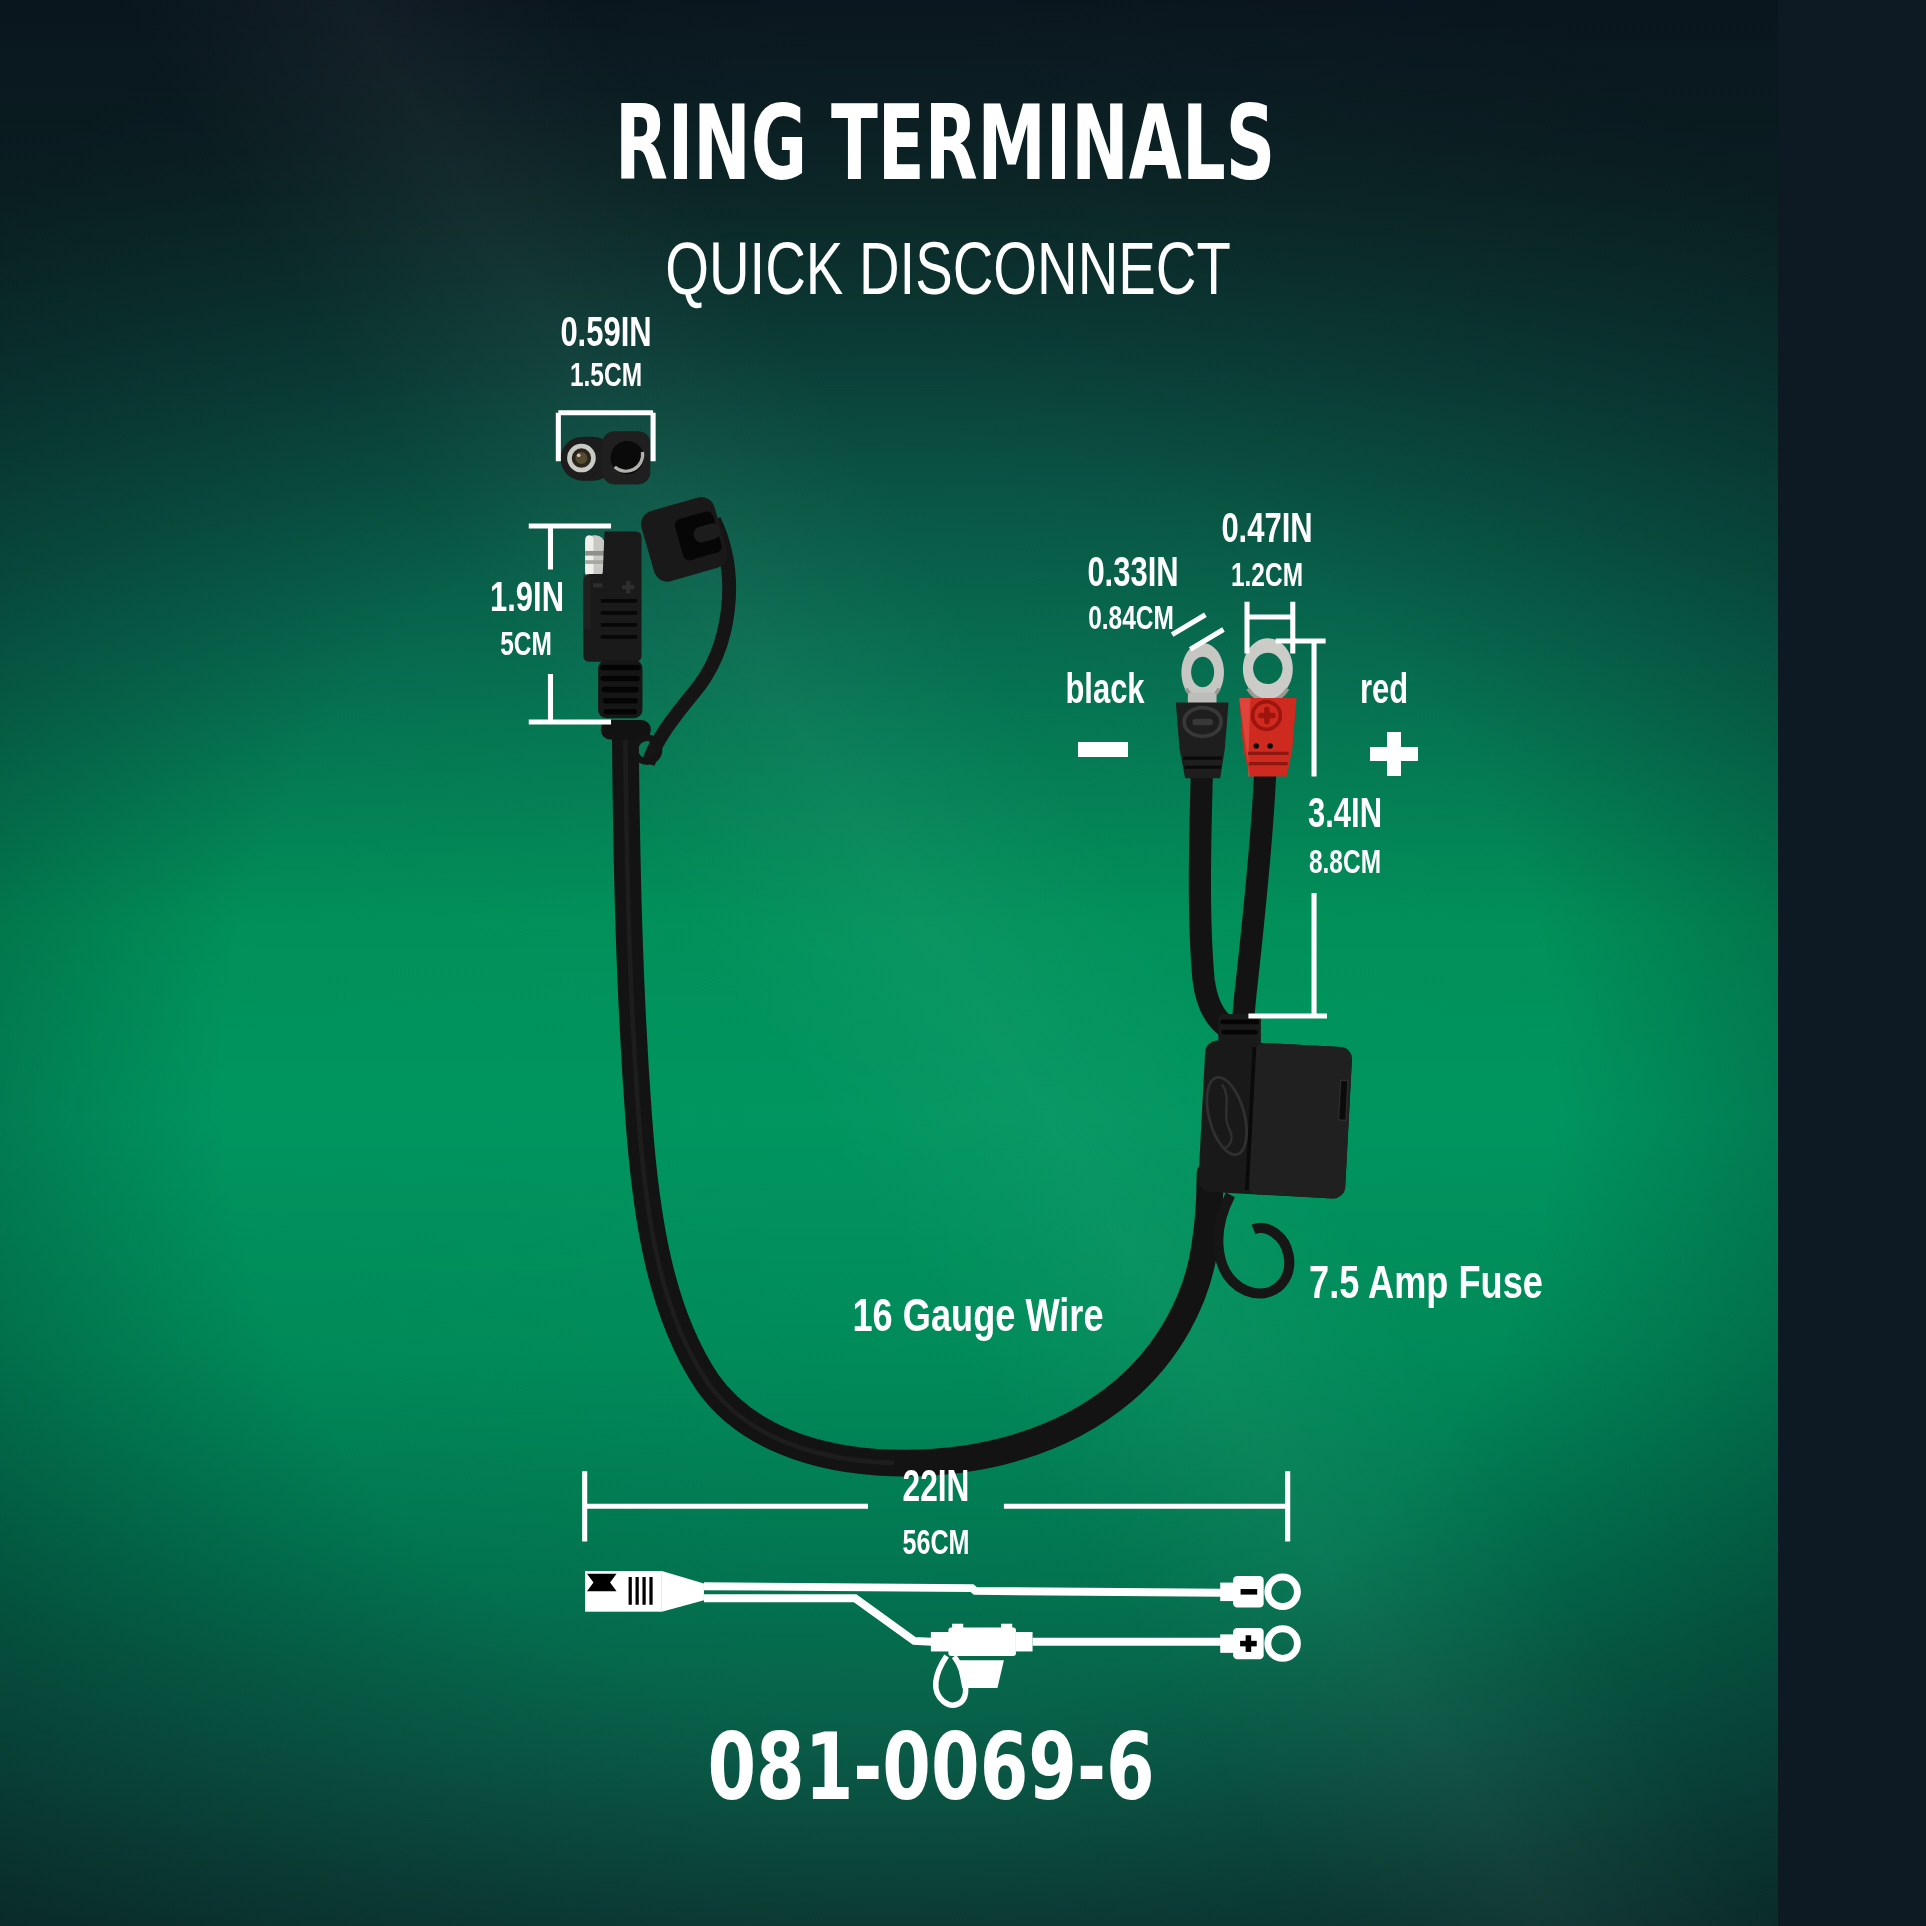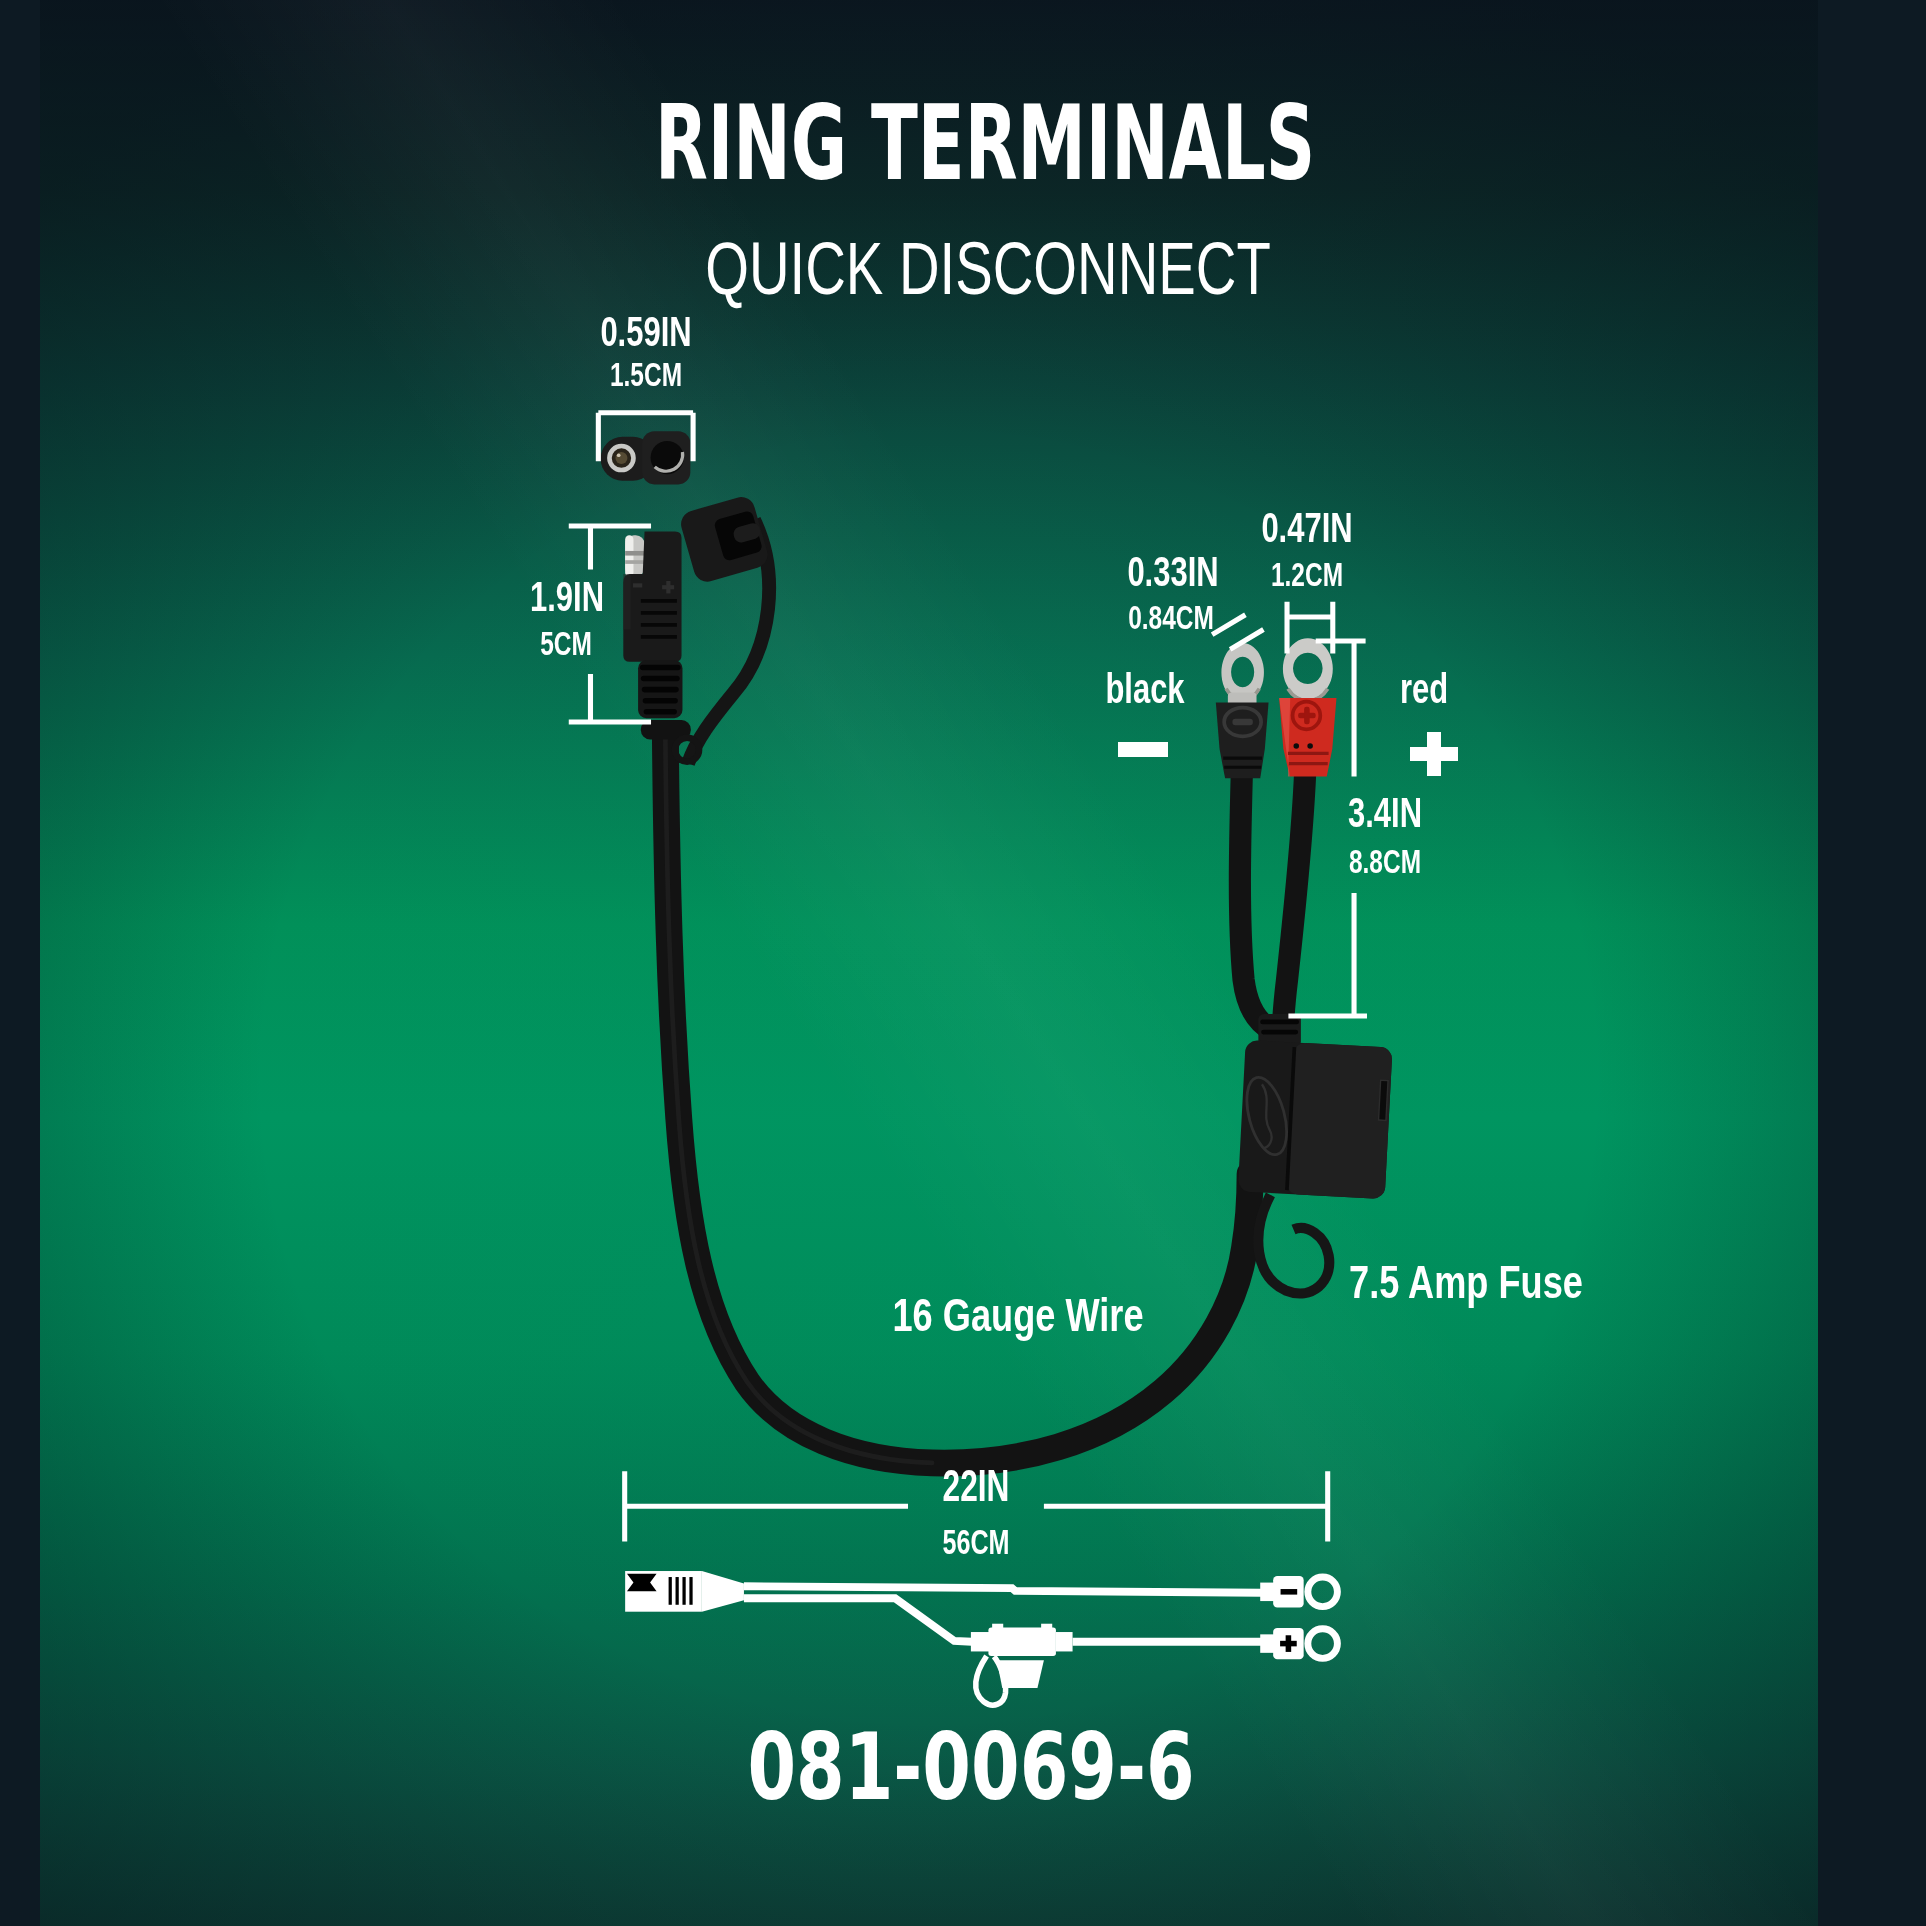--- a/index.html
+++ b/index.html
@@ -1,17 +1,17 @@
 <!DOCTYPE html>
 <html style="font-size:7.4px"><head>
 <meta charset="utf-8">
 <style>
   html,body{margin:0;padding:0;background:#0d1a23;}
   #stage{position:relative;width:1778px;height:1926px;overflow:hidden;
-    font-family:"Liberation Sans",sans-serif;margin-left:40px;}
+    font-family:"Liberation Sans",sans-serif;}
   #bg{position:absolute;inset:0;
     background:
       linear-gradient(58deg, rgba(255,255,255,0) 44%, rgba(255,255,255,0.035) 52%, rgba(255,255,255,0) 60%),
       radial-gradient(ellipse 72% 64% at 50% 56%, rgba(0,148,98,0.30) 0%, rgba(0,148,98,0.10) 30%, rgba(0,0,0,0) 52%, rgba(6,16,24,0.50) 100%),
       linear-gradient(180deg,#0d1a23 0%,#0d2c2a 10%,#0b453c 20%,#076a4f 34%,#019059 48%,#009560 58%,#008a59 70%,#02724f 82%,#0a5a47 92%,#0d4339 100%);}
   svg{position:absolute;left:0;top:0;}
   .t{position:absolute;color:#fff;line-height:1;white-space:nowrap;font-weight:bold;}
   .cx{transform:translateX(-50%) scaleX(0.72);}
   .title{font-family:"DejaVu Sans",sans-serif;font-size:104px;transform:translateX(-50%) scaleX(0.66);}
   .subtitle{font-weight:normal;font-size:74px;transform:translateX(-50%) scaleX(0.76);}

